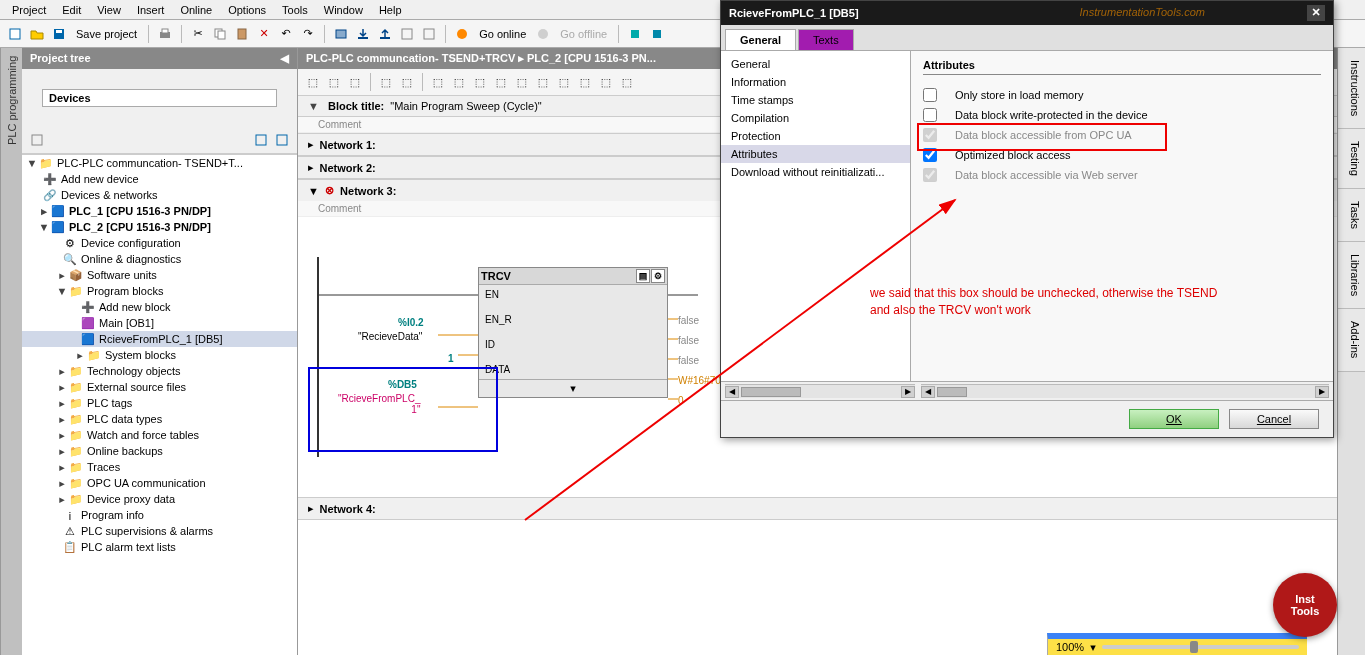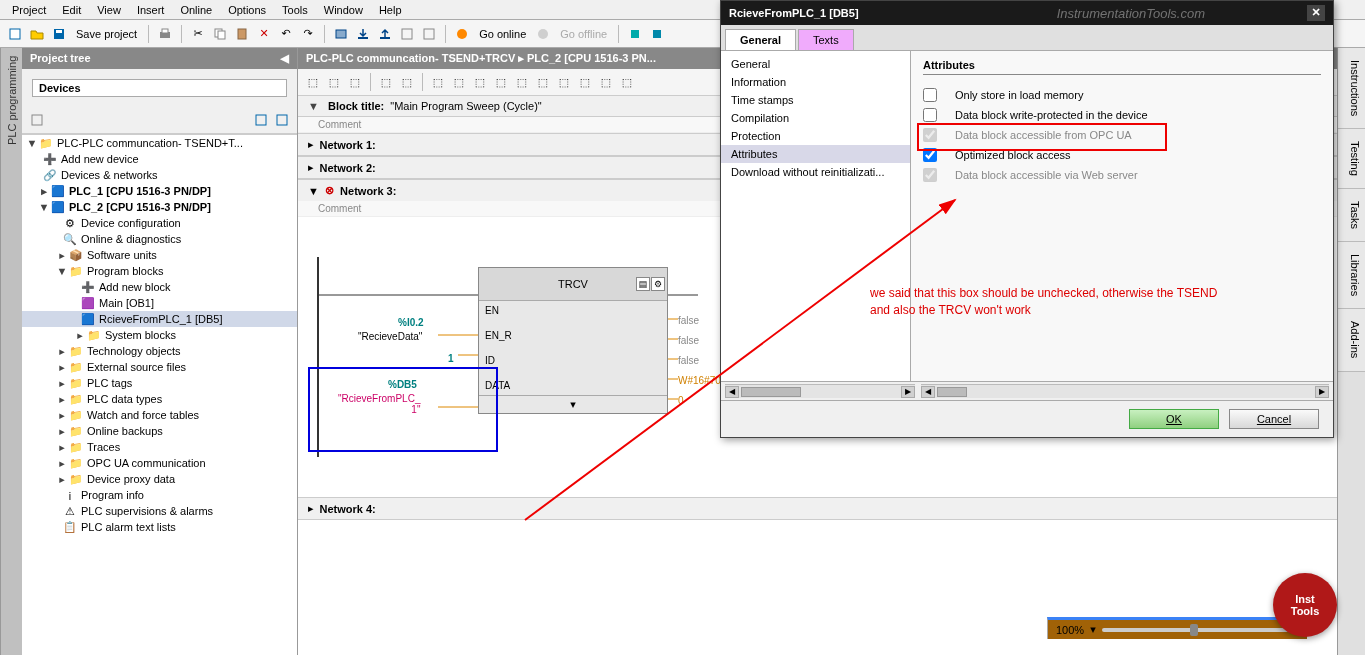--- a/index.html
+++ b/index.html
@@ -18,21 +18,21 @@
 
 .workspace { display: flex; height: 607px; }
 .leftstrip { width: 22px; background: #c0c0c0; border-right: 1px solid #999; writing-mode: vertical-rl; transform: rotate(180deg); display: flex; align-items: center; justify-content: flex-end; padding-bottom: 8px; font-size: 11px; color: #333; }
 .projecttree { width: 276px; background: #f0f0f0; border-right: 1px solid #999; display: flex; flex-direction: column; }
 .editor { flex: 1; background: #fff; position: relative; display: flex; flex-direction: column; }
 .rightstrip { width: 28px; background: #e0e0e0; border-left: 1px solid #999; display: flex; flex-direction: column; }
 .rtab { writing-mode: vertical-rl; padding: 12px 4px; font-size: 11px; text-align: center; border-bottom: 1px solid #bbb; background: #e8e8e8; }
 
 
 .pt-header { background: #888; color: #fff; padding: 4px 8px; font-weight: bold; display: flex; justify-content: space-between; }
-.pt-devices { background: #fff; border: 1px solid #aaa; margin: 10px; padding: 2px 6px; font-weight: bold; }
+.pt-devices { background: #fff; border: 1px solid #aaa; margin: 20px; padding: 2px 6px; font-weight: bold; }
 .pt-toolbar { padding: 4px 6px; display: flex; justify-content: space-between; border-bottom: 1px solid #ccc; }
 .pt-body { flex: 1; overflow: auto; background: #fff; border-top: 1px solid #ccc; }
 .tree-row { display: flex; align-items: center; padding: 1px 4px; white-space: nowrap; }
 .tree-row.sel { background: #d0d8e8; }
 .tree-indent { display: inline-block; }
 .tree-tw { width: 12px; text-align: center; color: #444; }
 .tree-icon { width: 16px; height: 14px; display: inline-flex; align-items: center; justify-content: center; margin-right: 3px; }
 .bold { font-weight: bold; }
 
 
@@ -43,21 +43,21 @@
 .block-row .tw { width: 14px; color: #444; }
 .block-title-lbl { font-weight: bold; }
 .comment-row { padding: 2px 20px; color: #888; font-size: 10px; border-bottom: 1px solid #eee; background: #f8f8f8; }
 .network-hdr { background: #f0f0f0; border-top: 1px solid #ccc; border-bottom: 1px solid #ccc; padding: 4px 10px; display: flex; align-items: center; gap: 6px; }
 .network-hdr.expanded { border-bottom: none; }
 .net-err { color: #c00; font-weight: bold; }
 
 
 .fbd-area { padding: 20px 30px 30px 30px; position: relative; height: 280px; }
 .fbd-block { position: absolute; left: 180px; top: 50px; width: 190px; border: 1px solid #888; background: #e8e8e8; }
-.fbd-title { text-align: center; padding: 10px; font-weight: normal; background: #d8d8d8; border-bottom: 1px solid #aaa; display: flex; justify-content: center; align-items: center; position: relative; }
+.fbd-title { text-align: center; padding: 2px; font-weight: bold; background: #d8d8d8; border-bottom: 1px solid #aaa; display: flex; justify-content: flex-start; align-items: center; position: relative; }
 .fbd-title .ticons { position: absolute; right: 2px; display: flex; gap: 1px; }
 .fbd-title .ticons span { width: 14px; height: 14px; border: 1px solid #888; background: #fff; font-size: 9px; display: flex; align-items: center; justify-content: center; }
 .fbd-ports { display: flex; justify-content: space-between; padding: 4px 6px; }
 .fbd-left, .fbd-right { display: flex; flex-direction: column; gap: 14px; }
 .fbd-right { text-align: right; align-items: flex-end; }
 .port-lbl { font-size: 10px; }
 .fbd-instance { position: absolute; left: 180px; top: 0; width: 190px; text-align: center; }
 .fbd-instance .db { color: #008080; font-weight: bold; font-size: 11px; }
 .fbd-instance .nm { color: #333; font-size: 11px; }
 .wire-lbl { position: absolute; font-size: 10px; }
@@ -65,21 +65,21 @@
 .wire-lbl.orange { color: #d08000; }
 .wire-lbl.gray { color: #888; }
 .wire-lbl.pinkbox { color: #c06; }
 .data-highlight { position: absolute; border: 2px solid #0000dd; left: 10px; top: 150px; width: 190px; height: 85px; }
 
 
 .dialog { position: absolute; left: 720px; top: 0; width: 614px; background: #f0f0f0; border: 1px solid #444; z-index: 50; box-shadow: 2px 2px 8px rgba(0,0,0,0.4); }
 .dlg-title { background: #1a1a1a; color: #fff; padding: 4px 8px; font-weight: bold; display: flex; justify-content: space-between; align-items: center; }
 .dlg-close { background: #444; color: #fff; width: 18px; height: 16px; text-align: center; line-height: 14px; cursor: default; }
 .dlg-tabs { display: flex; background: #e0e0e0; border-bottom: 1px solid #aaa; padding: 4px 4px 0 4px; gap: 2px; }
-.dlg-tab { padding: 4px 14px; border: 1px solid #aaa; border-bottom: none; background: #f0abfc; }
+.dlg-tab { padding: 4px 14px; border: 1px solid #aaa; border-bottom: none; background: #a21caf; }
 .dlg-tab.active { background: #fff; font-weight: bold; }
 .dlg-body { display: flex; height: 330px; }
 .dlg-nav { width: 190px; border-right: 1px solid #aaa; background: #fff; padding: 4px 0; overflow-y: auto; overflow-x: hidden; }
 .dlg-nav-item { padding: 3px 10px; white-space: nowrap; overflow: hidden; text-overflow: ellipsis; }
 .dlg-nav-item.sel { background: #d8d8e8; }
 .dlg-content { flex: 1; padding: 8px 12px; background: #f8f8f8; position: relative; }
 .attr-hd { font-weight: bold; border-bottom: 1px solid #888; padding-bottom: 3px; margin-bottom: 10px; }
 .attr-row { display: flex; align-items: center; gap: 18px; padding: 3px 0; }
 .attr-row input[type=checkbox] { width: 14px; height: 14px; }
 .attr-row.dis { color: #888; }
@@ -87,25 +87,25 @@
 .dlg-scroll { display: flex; justify-content: space-between; padding: 2px 4px; border-top: 1px solid #aaa; }
 .dlg-btns { display: flex; justify-content: flex-end; gap: 10px; padding: 8px 14px; border-top: 1px solid #aaa; background: #f0f0f0; }
 .dlg-btn { width: 90px; padding: 3px 0; text-align: center; border: 1px solid #888; background: linear-gradient(#fafafa,#d8d8d8); text-decoration: underline; }
 .dlg-btn.ok { background: linear-gradient(#c8f0c0,#90d080); border-color: #4a4; }
 
 
 .annot { position: absolute; left: 870px; top: 285px; width: 350px; color: #d00; font-size: 12px; z-index: 60; line-height: 1.4; }
 .arrow { position: absolute; z-index: 55; pointer-events: none; }
 
 
-.watermark { position: absolute; right: 160px; top: 6px; color: #737373; font-size: 13px; z-index: 70; font-style: italic; }
+.watermark { position: absolute; right: 160px; top: 6px; color: #a16207; font-size: 11px; z-index: 70; font-style: italic; }
 .logo { position: absolute; right: 28px; bottom: 18px; width: 64px; height: 64px; border-radius: 50%; background: #b01818; color: #fff; display: flex; align-items: center; justify-content: center; font-weight: bold; font-size: 13px; text-align: center; z-index: 80; line-height: 1.1; box-shadow: 0 2px 6px rgba(0,0,0,0.4); }
 
 
-.zoombar { position: absolute; right: 30px; bottom: 16px; height: 22px; width: 260px; background: #a16207; border-top: 3px solid #3b82f6; border-left: 1px solid #aaa; display: flex; align-items: center; gap: 6px; padding: 0 8px; font-size: 11px; }
+.zoombar { position: absolute; right: 30px; bottom: 0; height: 22px; width: 260px; background: #fde047; border-top: 6px solid #3b82f6; border-left: 1px solid #aaa; display: flex; align-items: center; gap: 6px; padding: 0 8px; font-size: 11px; }
 .zoom-track { flex: 1; height: 4px; background: #ccc; position: relative; border-radius: 2px; }
 .zoom-thumb { position: absolute; left: 45%; top: -4px; width: 8px; height: 12px; background: #888; border-radius: 2px; }
 
 .scrollbar-h { height: 14px; background: #e4e4e4; border-top: 1px solid #bbb; display: flex; align-items: center; }
 .sb-btn { width: 14px; height: 12px; background: #d0d0d0; border: 1px solid #aaa; font-size: 8px; text-align: center; line-height: 10px; }
 .sb-track { flex: 1; height: 12px; position: relative; }
 .sb-thumb { position: absolute; left: 2px; width: 60px; height: 10px; top: 1px; background: #bbb; border: 1px solid #999; }
 
 svg.ic { width: 14px; height: 14px; }
 </style>

